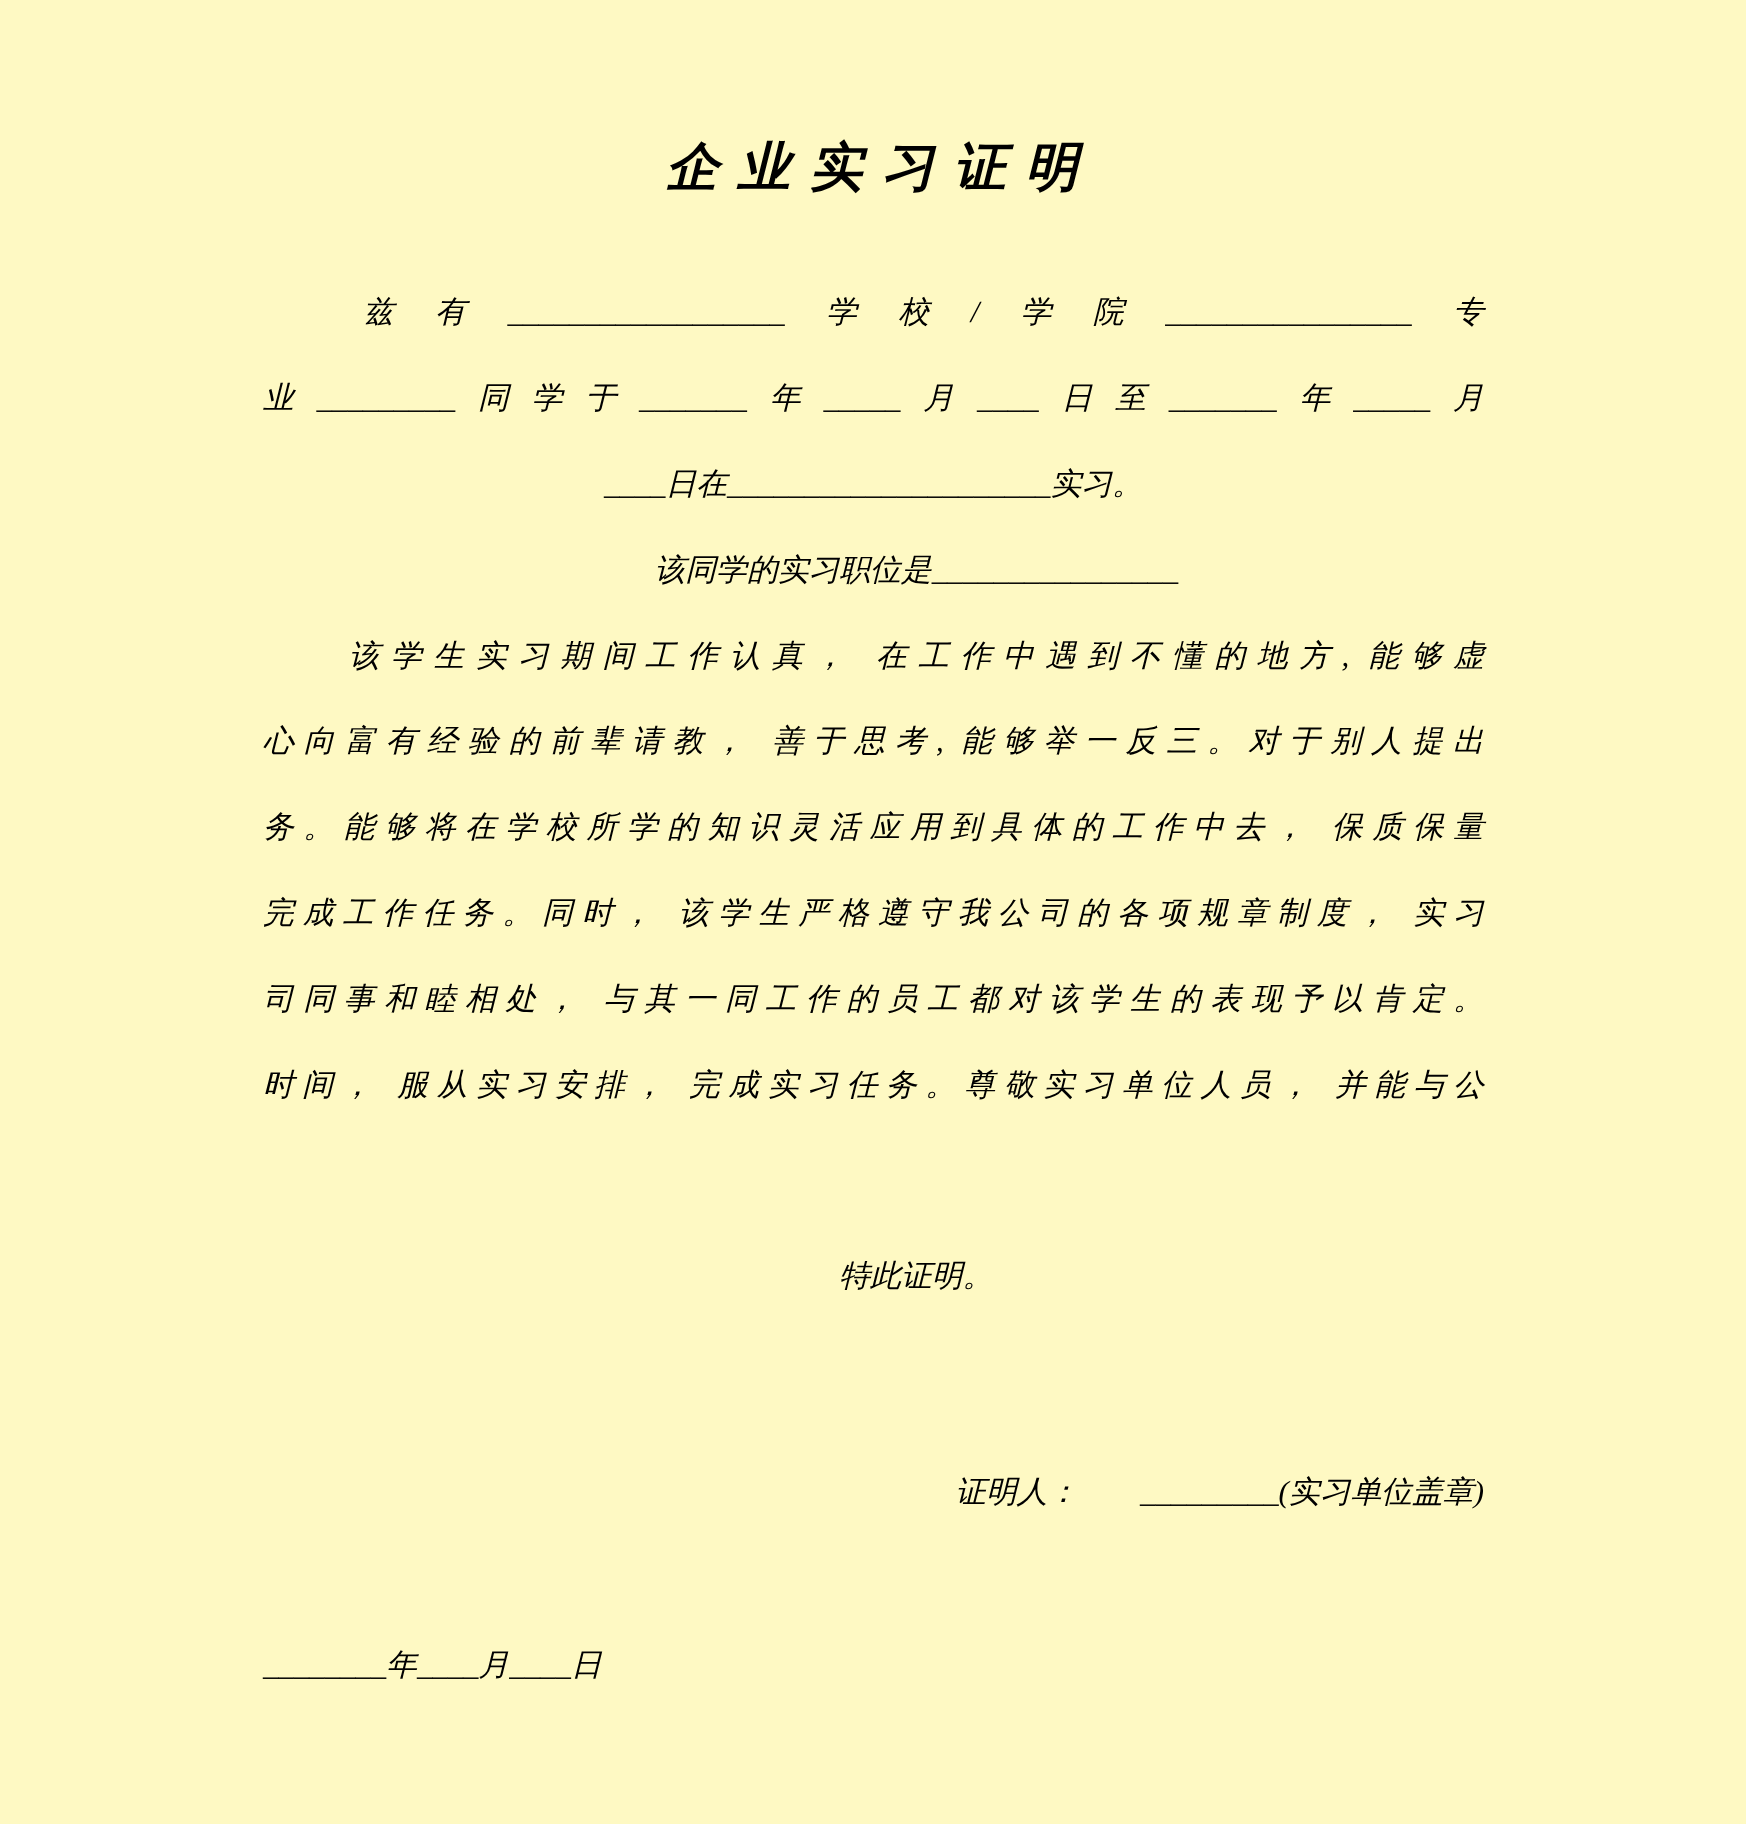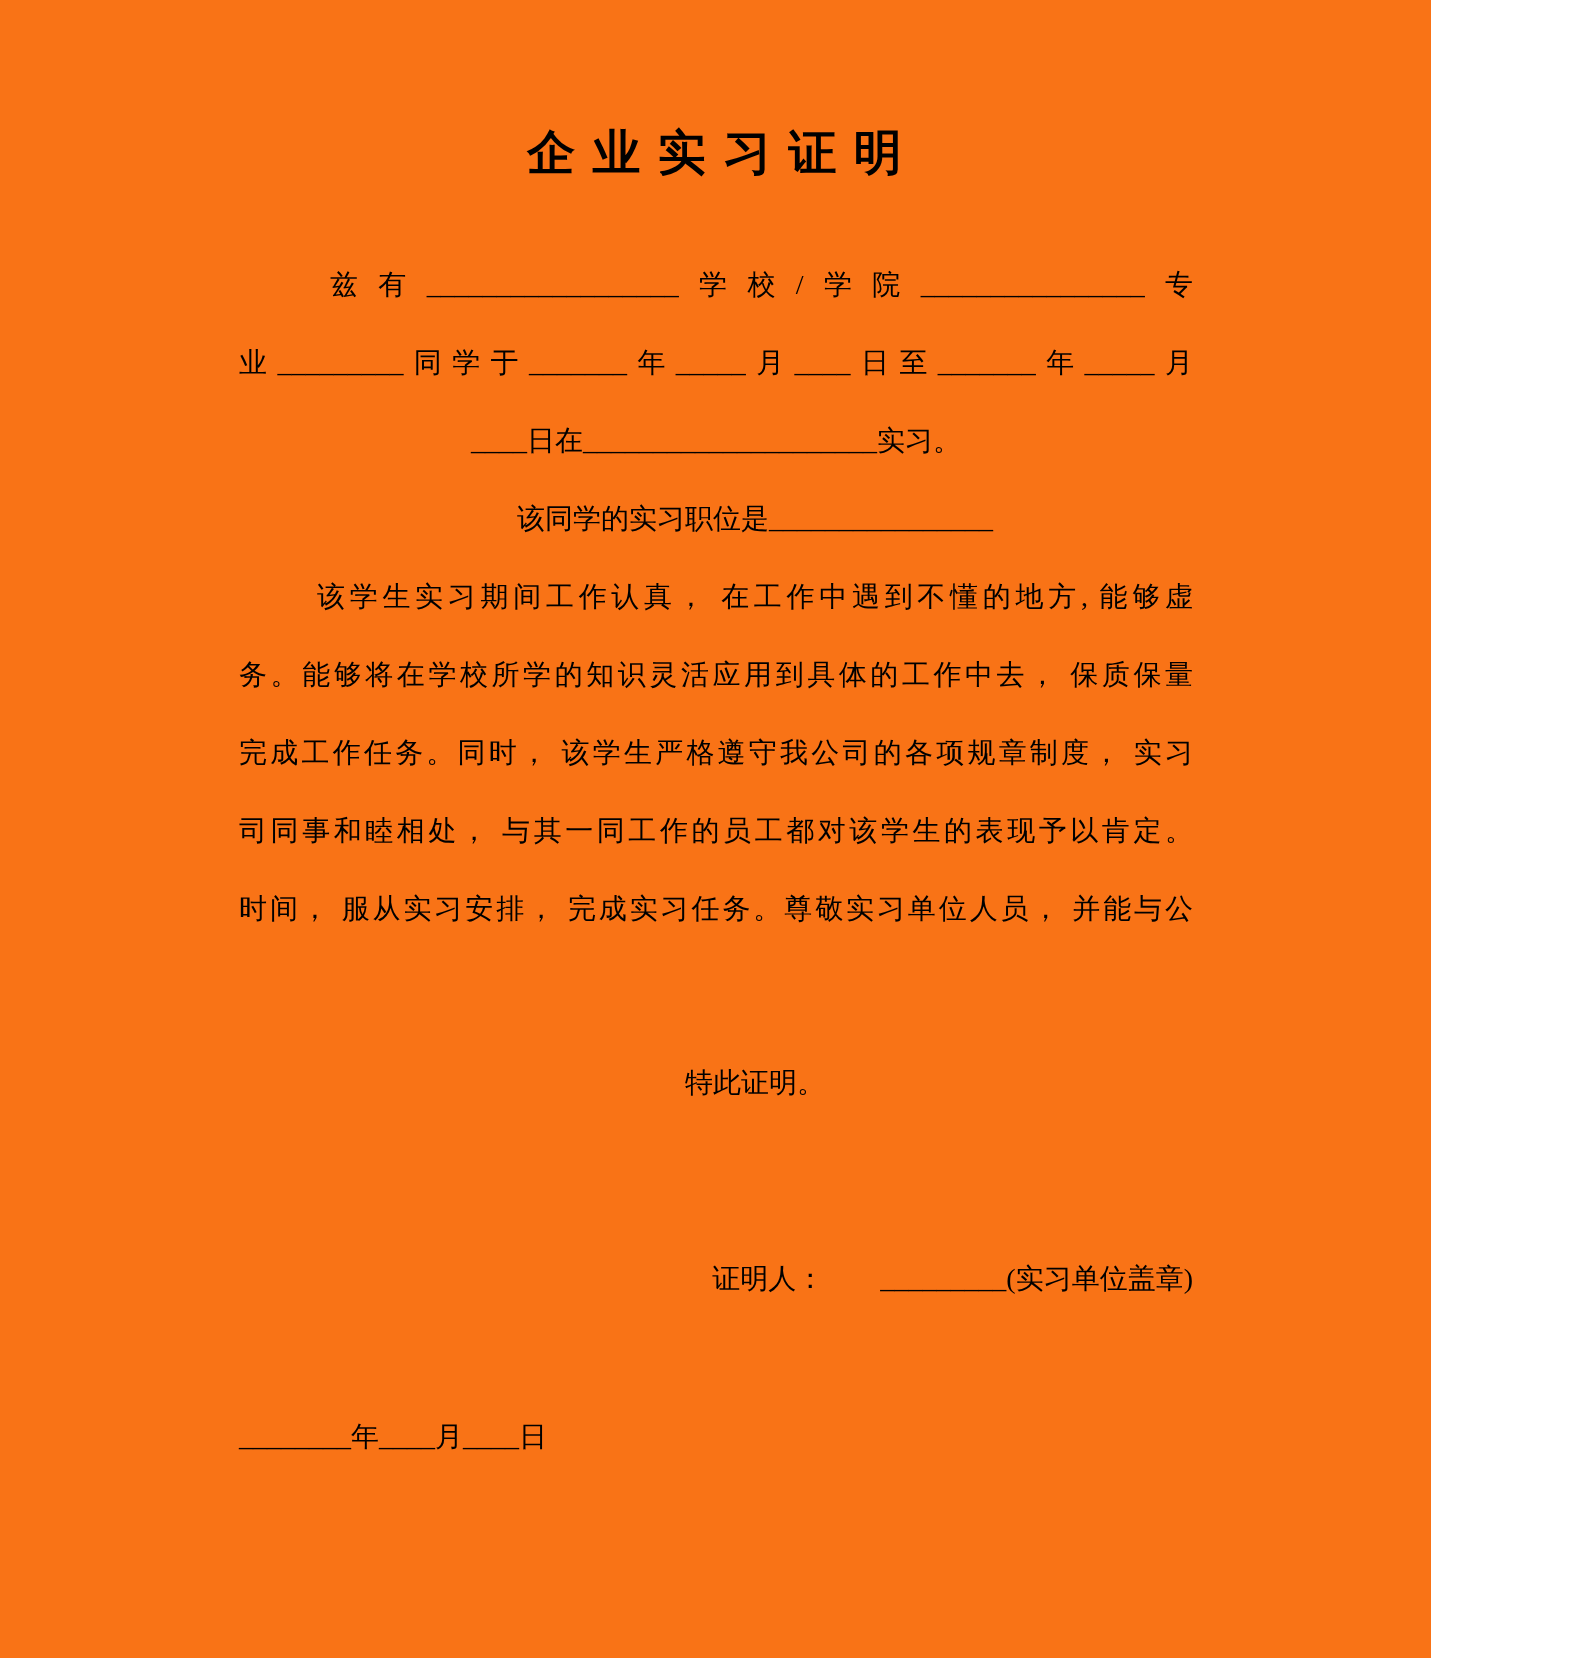--- a/index.html
+++ b/index.html
@@ -2,28 +2,29 @@
 <html><head>
 <meta charset="utf-8">
 <style>
   html, body {
     margin: 0;
     padding: 0;
     background: #ffffff;
   }
   .page {
     position: relative;
-    width: 1431px;
+    width: 1587px;
     height: 1658px;
-    background: #f97316;
+    background: #fef9c3;
     color: #000000;
     font-family: "Liberation Serif", "DejaVu Serif", serif;
     box-sizing: border-box;
     padding-top: 118px;
     overflow: hidden;
+    font-style: italic;
   }
   .doc-title {
     text-align: center;
     font-family: "Liberation Sans", "DejaVu Sans", sans-serif;
     font-weight: bold;
     font-size: 48px;
     line-height: 70px;
     letter-spacing: 2px;
     color: #000000;
   }
@@ -69,20 +70,21 @@
 
   <div class="doc-body">
 
     <div class="tline jline indent-1">兹有__________________学校/学院________________专</div>
     <div class="tline jline">业_________同学于_______年_____月____日至_______年_____月</div>
     <div class="tline">____日在_____________________实习。</div>
 
     <div class="tline indent-2">该同学的实习职位是________________</div>
 
     <div class="tline jline indent-2">该学生实习期间工作认真， 在工作中遇到不懂的地方, 能够虚</div>
+    <div class="tline jline">心向富有经验的前辈请教， 善于思考, 能够举一反三。对于别人提出</div>
     <div class="tline jline">务。能够将在学校所学的知识灵活应用到具体的工作中去， 保质保量</div>
     <div class="tline jline">完成工作任务。同时， 该学生严格遵守我公司的各项规章制度， 实习</div>
     <div class="tline jline">司同事和睦相处， 与其一同工作的员工都对该学生的表现予以肯定。</div>
     <div class="tline jline">时间， 服从实习安排， 完成实习任务。尊敬实习单位人员， 并能与公</div>
 
     <div class="tline indent-2 closing-line">特此证明。</div>
 
     <div class="signature-line">
       <span>证明人：</span><span class="sig-blank">_________</span><span>(实习单位盖章)</span>
     </div>

